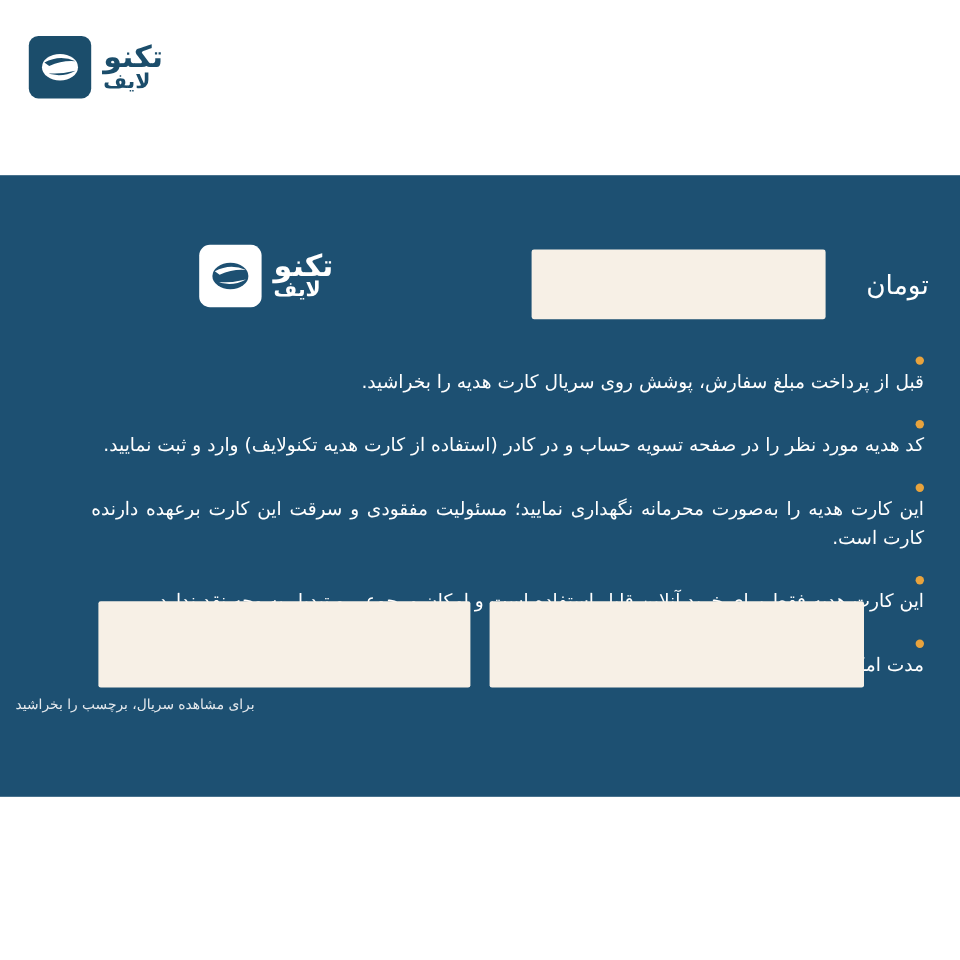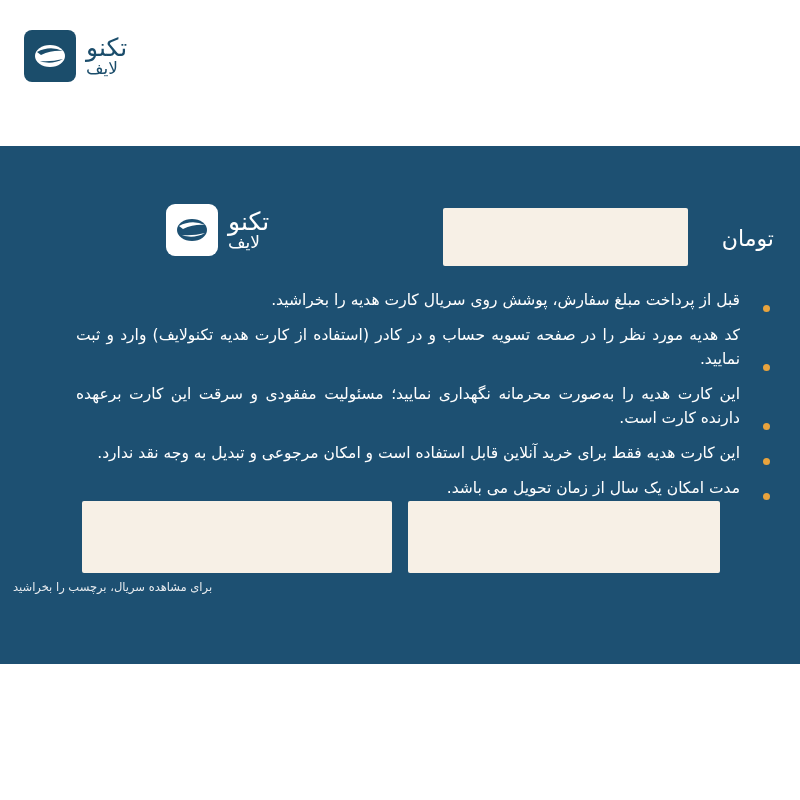--- a/index.html
+++ b/index.html
@@ -48,21 +48,21 @@
     justify-content: center;
   }
   .logo-mark svg { display: block; }
 
   .logo-words {
     display: flex;
     flex-direction: column;
     align-items: flex-end;
     line-height: 1.02;
     color: #1b4d6b;
-    font-weight: normal;
+    font-weight: bold;
     letter-spacing: 0px;
   }
   .logo-words .w1 { font-size: 25px; }
   .logo-words .w2 { font-size: 17px; }
 
   
   .card {
     position: absolute;
     top: 146px;
     left: 0;
@@ -124,23 +124,23 @@
   .notes {
     position: absolute;
     top: 142px;
     right: 30px;
     left: 76px;
     direction: rtl;
     text-align: right;
   }
   .note {
     display: flex;
-    flex-direction: row;
-    align-items: flex-end;
-    gap: 23px;
+    flex-direction: column;
+    align-items: flex-start;
+    gap: 2px;
     margin-bottom: 11px;
   }
   .note .dot {
     flex: none;
     width: 7px;
     height: 7px;
     border-radius: 50%;
     background: #e8a33d;
     margin-top: 9px;
   }

